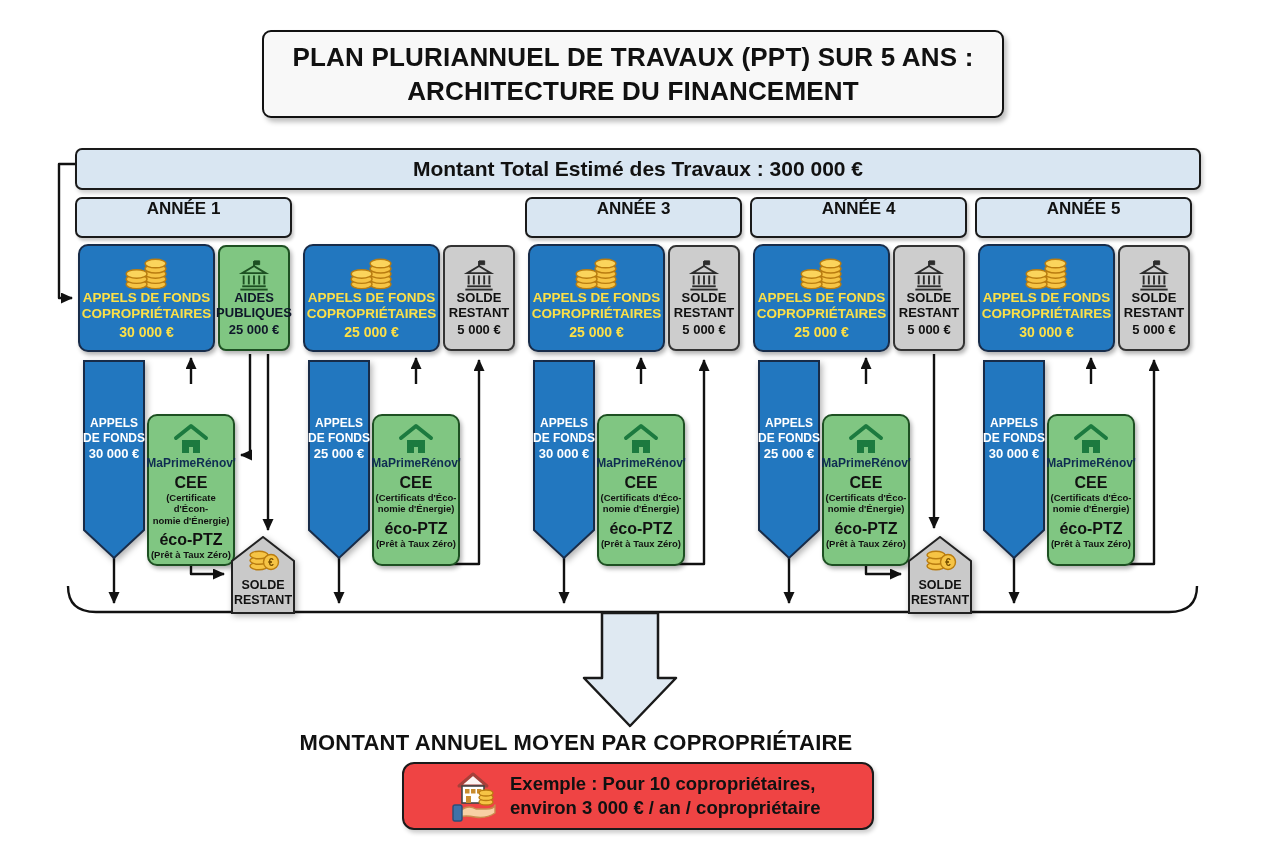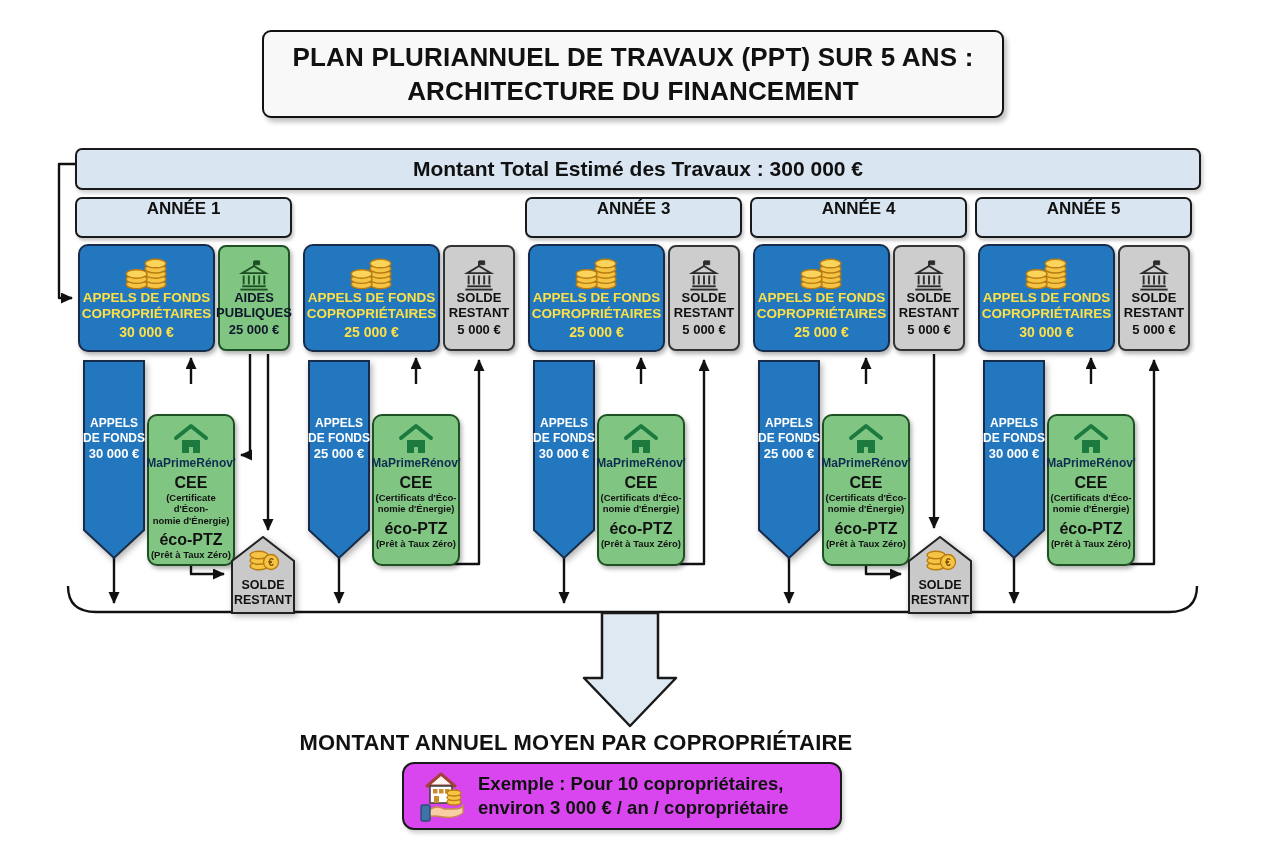--- a/index.html
+++ b/index.html
@@ -60,22 +60,22 @@
   
   .badge{position:absolute;top:536px;width:64px;height:78px;z-index:2;}
   .badge .badge-shape{position:absolute;left:0;top:0;filter:drop-shadow(2px 2px 3px rgba(0,0,0,.3));}
   .badge .badge-coins{position:absolute;left:15px;top:7px;}
   .badge-text{position:absolute;left:0;top:42px;width:64px;text-align:center;font-size:12.5px;line-height:1.2;}
 
   
   .bottom-heading{position:absolute;left:0;top:730px;width:1152px;text-align:center;
     font-size:22px;z-index:2;letter-spacing:.2px;}
   .example-box{position:absolute;left:402px;top:762px;width:436px;height:64px;z-index:2;
-    background:#d946ef;border:2px solid #1a1a1a;border-radius:12px;
-    display:flex;align-items:center;box-shadow:2px 3px 4px rgba(0,0,0,.2);}
+    background:#ef4444;border:2px solid #1a1a1a;border-radius:12px;
+    display:flex;align-items:center;box-shadow:2px 3px 4px rgba(0,0,0,.2);padding-left:32px;}
   .example-icon{margin-left:12px;flex:0 0 auto;}
   .example-text{margin-left:12px;font-size:18.5px;line-height:1.3;}
 </style>
 </head>
 <body>
 
 <div class="canvas">
 
   <svg class="overlay" width="1264" height="848" viewBox="0 0 1264 848">
     <defs>

